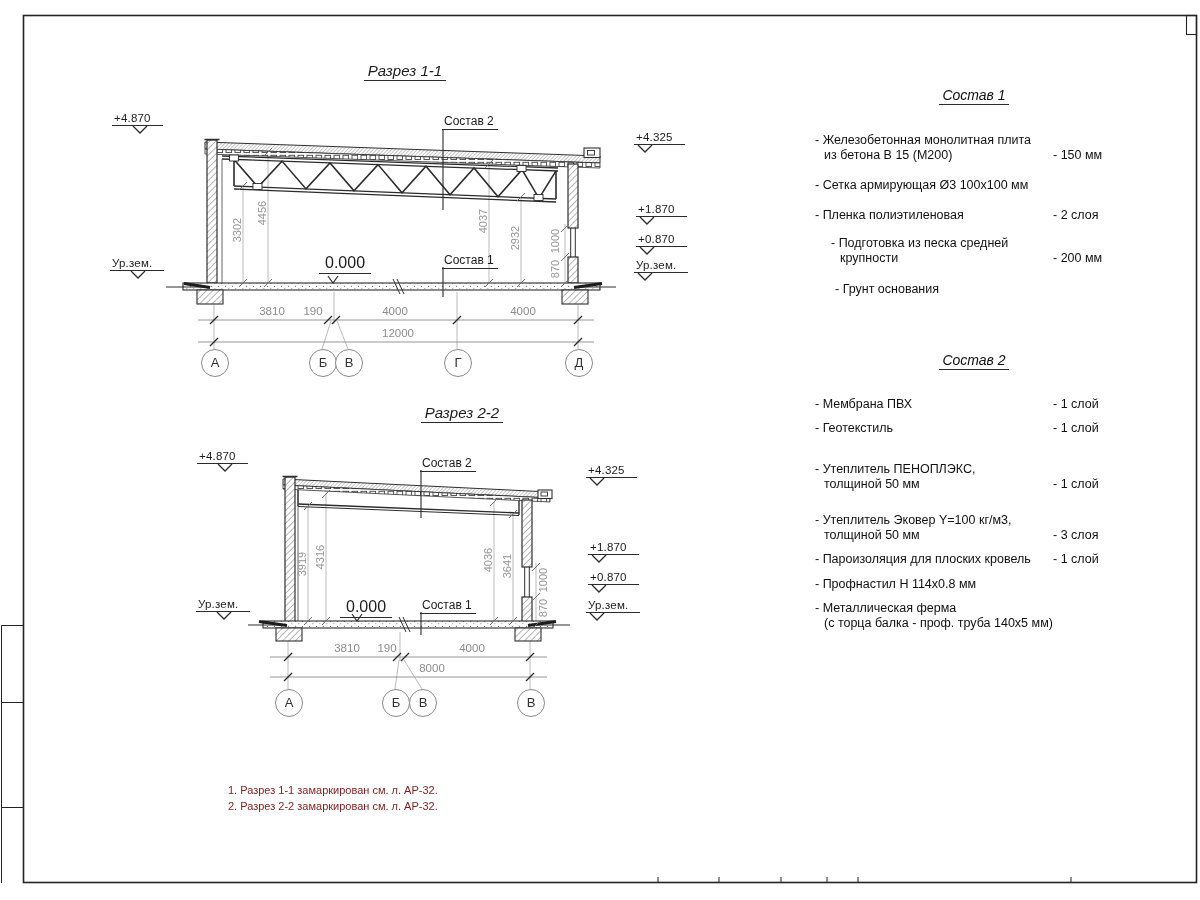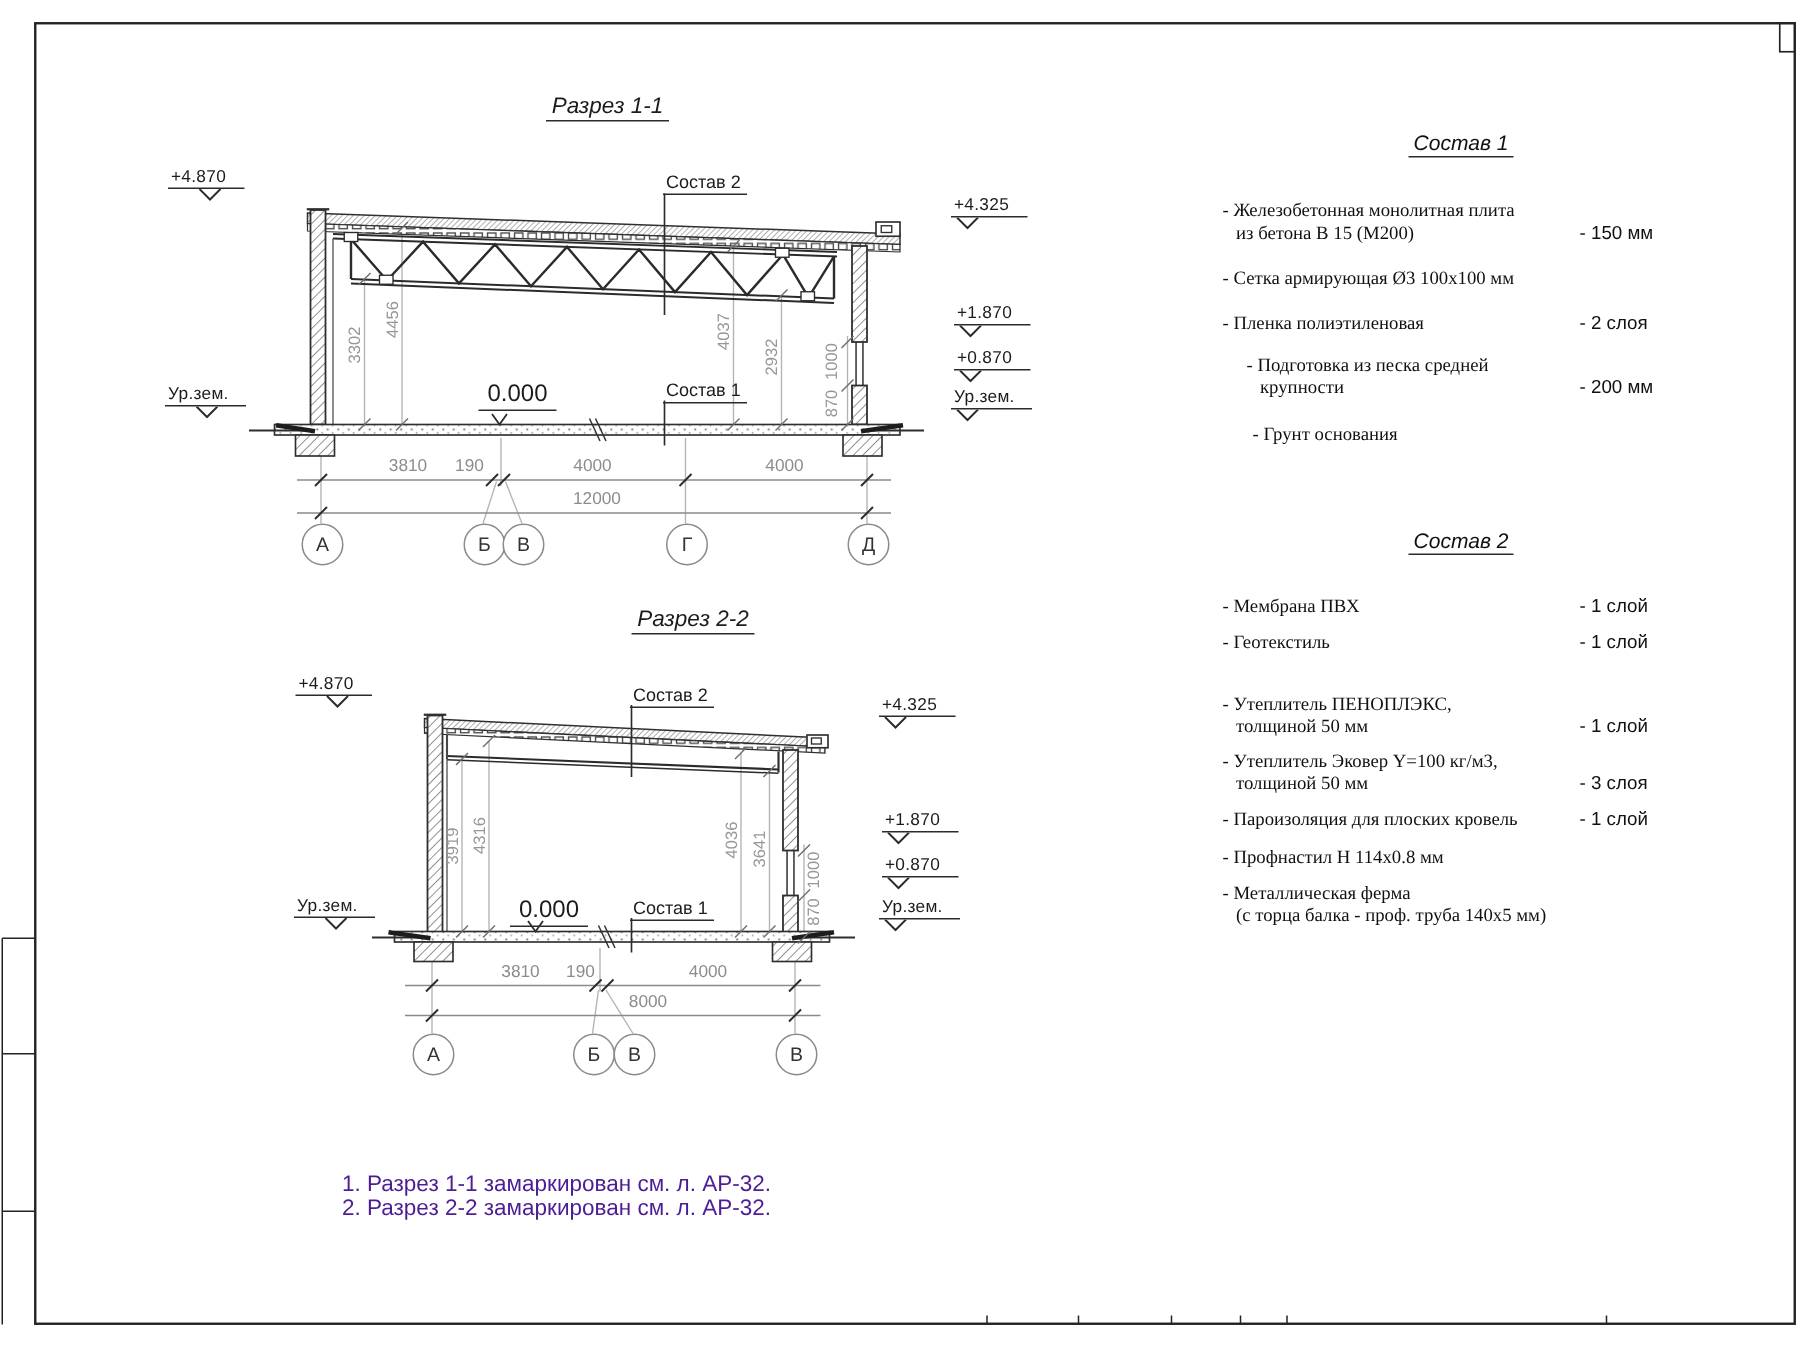--- a/index.html
+++ b/index.html
@@ -17,24 +17,24 @@
   .slabel{font-size:12px;border-bottom:1px solid #2b2b2b;padding:0 4px 1px 2px;white-space:nowrap;}
   .zero{font-size:16px;border-bottom:1px solid #2b2b2b;padding:0 6px 1px;}
   .hdim{font-size:11.5px;color:#8c8c8c;text-align:center;white-space:nowrap;}
   .vdim{width:44px;font-size:11px;color:#979797;text-align:center;transform:rotate(-90deg);transform-origin:center;white-space:nowrap;}
   .bubble{width:26px;height:26px;border:1px solid #8a8a8a;border-radius:50%;background:#fff;
           font-size:13px;color:#333;text-align:center;line-height:26px;z-index:3;}
   .panel{width:318px;font-size:12.5px;line-height:15px;color:#111;}
   .phead{text-align:center;font-style:italic;font-size:14px;margin-bottom:0;}
   .phead span{display:inline-block;border-bottom:1.2px solid #2b2b2b;padding:0 3px 1px;}
   .item{display:flex;justify-content:space-between;align-items:flex-end;}
-  .iname{flex:1;font-family:Liberation Serif, serif;}
+  .iname{flex:1;}
   .iname .l2{padding-left:9px;}
   .ival{width:80px;flex:0 0 80px;text-align:left;white-space:nowrap;}
-  .notes{font-size:15px;line-height:16px;color:#4c1d95;}
+  .notes{font-size:11px;line-height:16px;color:#7f1d1d;}
 </style>
 </head>
 <body>
 
 <div id="sheet">
 
 <svg id="linework" width="1200" height="900" viewBox="0 0 1200 900">
   <defs>
     <pattern id="hatch" width="4.5" height="4.5" patternUnits="userSpaceOnUse" patternTransform="rotate(45)">
       <rect width="4.5" height="4.5" fill="#fff"></rect>
@@ -415,21 +415,21 @@
         </div>
     <div class="ival">- 1 слой</div>
   </div>
   <div class="item" style="margin-top:26px;">
     <div class="iname">
           <div>- Утеплитель ПЕНОПЛЭКС,</div>
           <div class="l2">толщиной 50 мм</div>
         </div>
     <div class="ival">- 1 слой</div>
   </div>
-  <div class="item" style="margin-top:8px;">
+  <div class="item" style="margin-top:21px;">
     <div class="iname">
           <div>- Утеплитель Эковер Y=100 кг/м3,</div>
           <div class="l2">толщиной 50 мм</div>
         </div>
     <div class="ival">- 3 слоя</div>
   </div>
   <div class="item" style="margin-top:9px;">
     <div class="iname">
           <div>- Пароизоляция для плоских кровель</div>
         </div>

